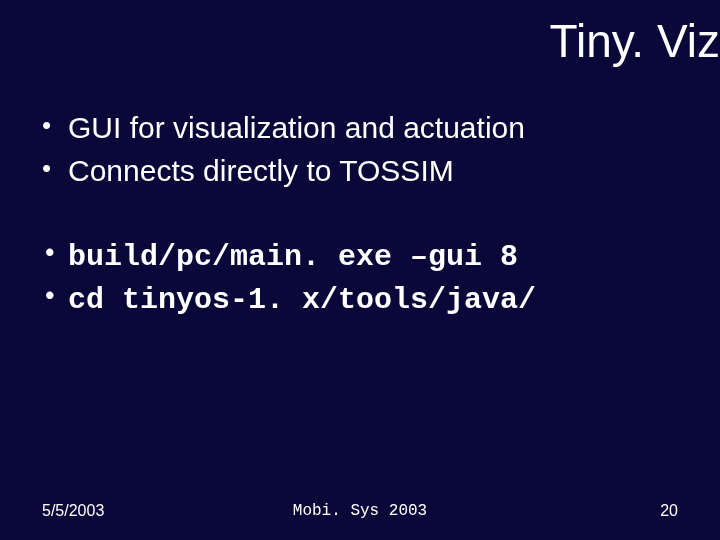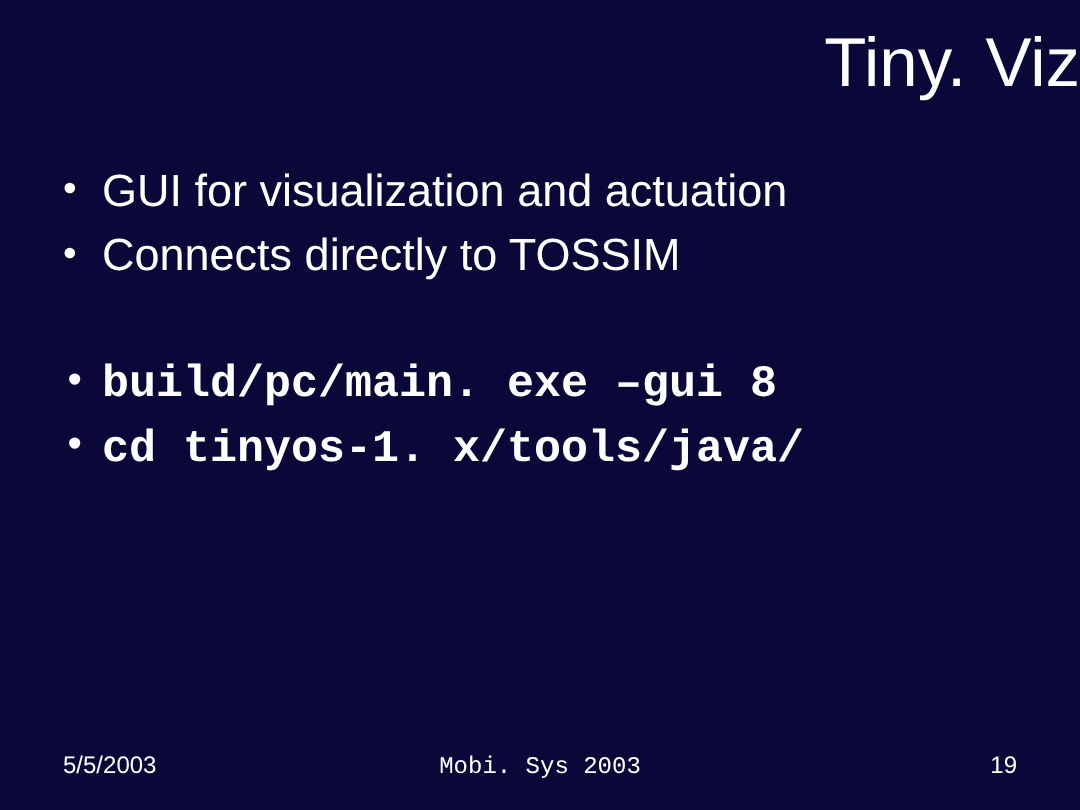--- a/index.html
+++ b/index.html
@@ -96,16 +96,16 @@
     <div class="spacer"></div>
     <ul class="code">
       <li>build/pc/main. exe –gui 8</li>
       <li>cd tinyos-1. x/tools/java/</li>
     </ul>
   </div>
 
   <div class="footer">
     <span>5/5/2003</span>
     <span class="center">Mobi. Sys 2003</span>
-    <span>19</span>
+    <span>20</span>
   </div>
 
 </div>
 
 </body></html>

